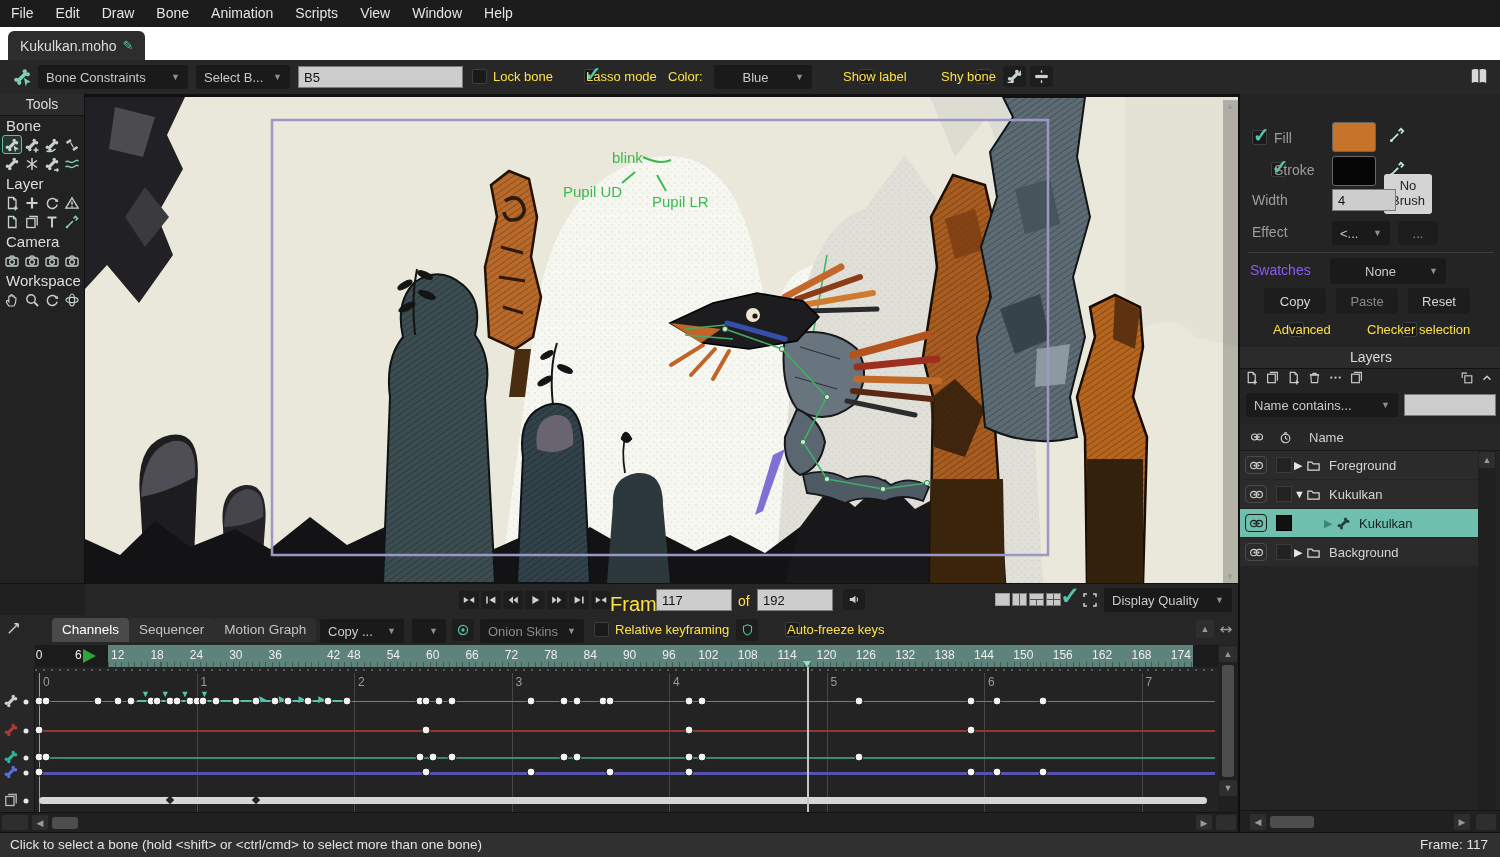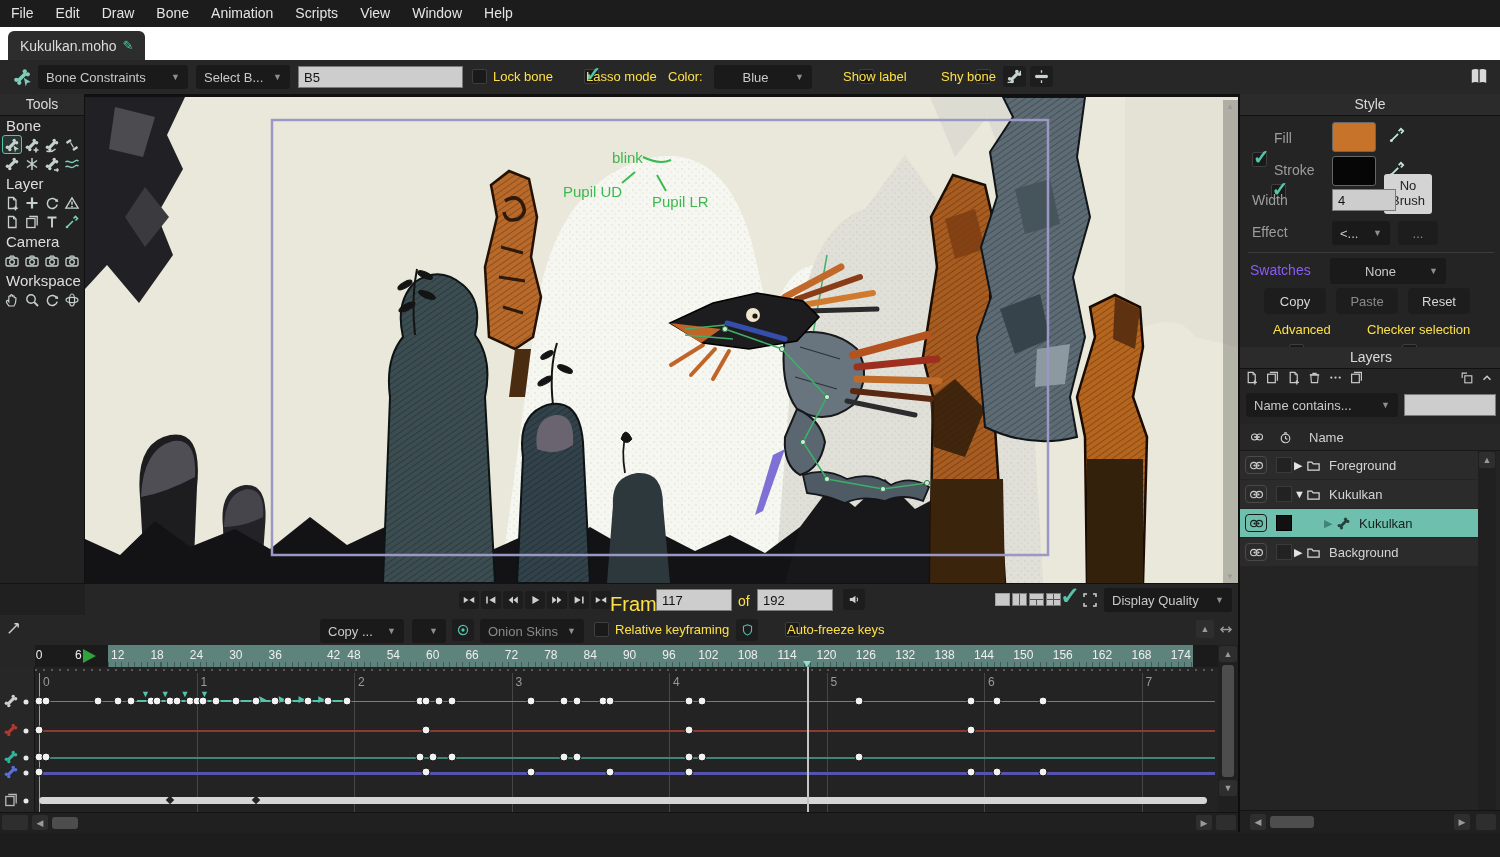--- a/index.html
+++ b/index.html
@@ -522,21 +522,20 @@
       </g>
     </svg>
     <div class="cvscroll">
       <div style="position:absolute;top:2px;left:3px;color:#9a9a9a;font-size:8px;">▲</div>
       <div style="position:absolute;bottom:2px;left:3px;color:#9a9a9a;font-size:8px;">▼</div>
     </div>
   </div>
 
   <div id="rightpanel" class="abs">
     
-    <div class="ptitle">Style</div>
     <span class="cb on abs" style="left:12px;top:36px;"></span>
     <span class="slab abs" style="left:34px;top:36px;">Fill</span>
     <div class="swatch abs" style="left:92px;top:28px;width:44px;height:30px;background:#c8732a;border-radius:3px;"></div>
     <span class="ico abs ic-dropper" style="left:148px;top:32px;width:18px;height:18px;color:#bfe6da;">
         <svg viewBox="0 0 16 16">
           <path d="M3 13l6-6M9.5 4.5l2-2 2 2-2 2" stroke="currentColor" stroke-width="1.6" fill="none"></path>
           <circle cx="3" cy="13" r="1.3" fill="currentColor"></circle>
         </svg>
       </span>
     <span class="cb on abs" style="left:12px;top:68px;"></span>
@@ -842,20 +841,25 @@
     </div>
   </div>
 
   <div id="timeline" class="abs">
     
     <span class="ico abs ic-diag" style="left:6px;top:6px;width:15px;height:15px;color:#cfcfcf;">
         <svg viewBox="0 0 16 16">
           <path d="M3 13 13 3M13 3H9M13 3v4" stroke="currentColor" fill="none" stroke-width="1.5"></path>
         </svg>
       </span>
+    <div id="tltabs" class="abs row" style="left:52px;top:3px;">
+        <span class="ttab act">Channels</span>
+        <span class="ttab">Sequencer</span>
+        <span class="ttab">Motion Graph</span>
+      </div>
     <div class="dd abs" style="left:320px;top:4px;width:84px;">
       <span>Copy ...</span>
         <span class="ar">▼</span>
     </div>
     <div class="dd abs" style="left:412px;top:4px;width:34px;">
       <span></span>
         <span class="ar">▼</span>
     </div>
     <div class="icobtn abs" style="left:452px;top:4px;width:22px;height:22px;">
         <span class="ico ic-onion" style="width:14px;height:14px;color:#56c3ab;">
@@ -1077,14 +1081,18 @@
     
     <div class="abs scr" style="left:0;top:197px;width:1238px;height:20px;border-top:1px solid #121212;">
       <div class="scrbtn abs" style="left:2px;top:2px;width:26px;height:15px;"></div>
       <div class="scrbtn abs" style="left:32px;top:2px;width:16px;height:15px;">◀</div>
       <div class="thumb abs" style="left:52px;top:4px;width:26px;height:12px;"></div>
       <div class="scrbtn abs" style="left:1196px;top:2px;width:16px;height:15px;">▶</div>
       <div class="scrbtn abs" style="left:1216px;top:2px;width:20px;height:15px;"></div>
     </div>
   </div>
 
+  <div id="statusbar" class="abs">
+    <span style="padding-left:10px;">Click to select a bone (hold &lt;shift&gt; or &lt;ctrl/cmd&gt; to select more than one bone)</span>
+    <span class="abs" style="right:12px;top:0;">Frame: 117</span>
+  </div>
 
 </div>
 
 </body></html>

